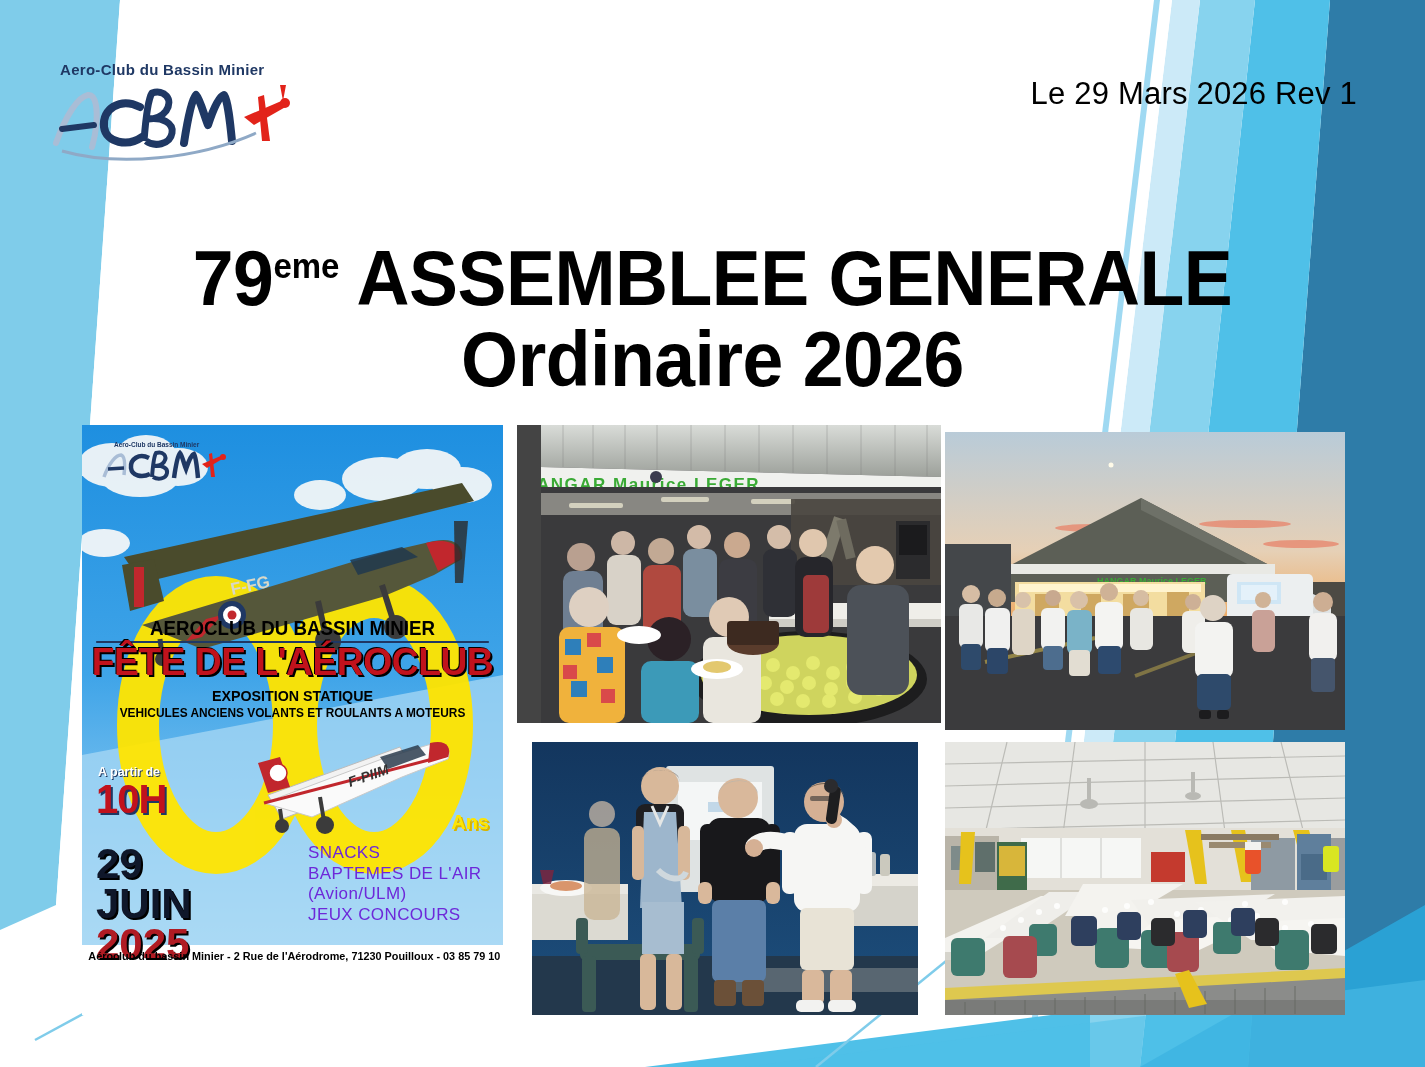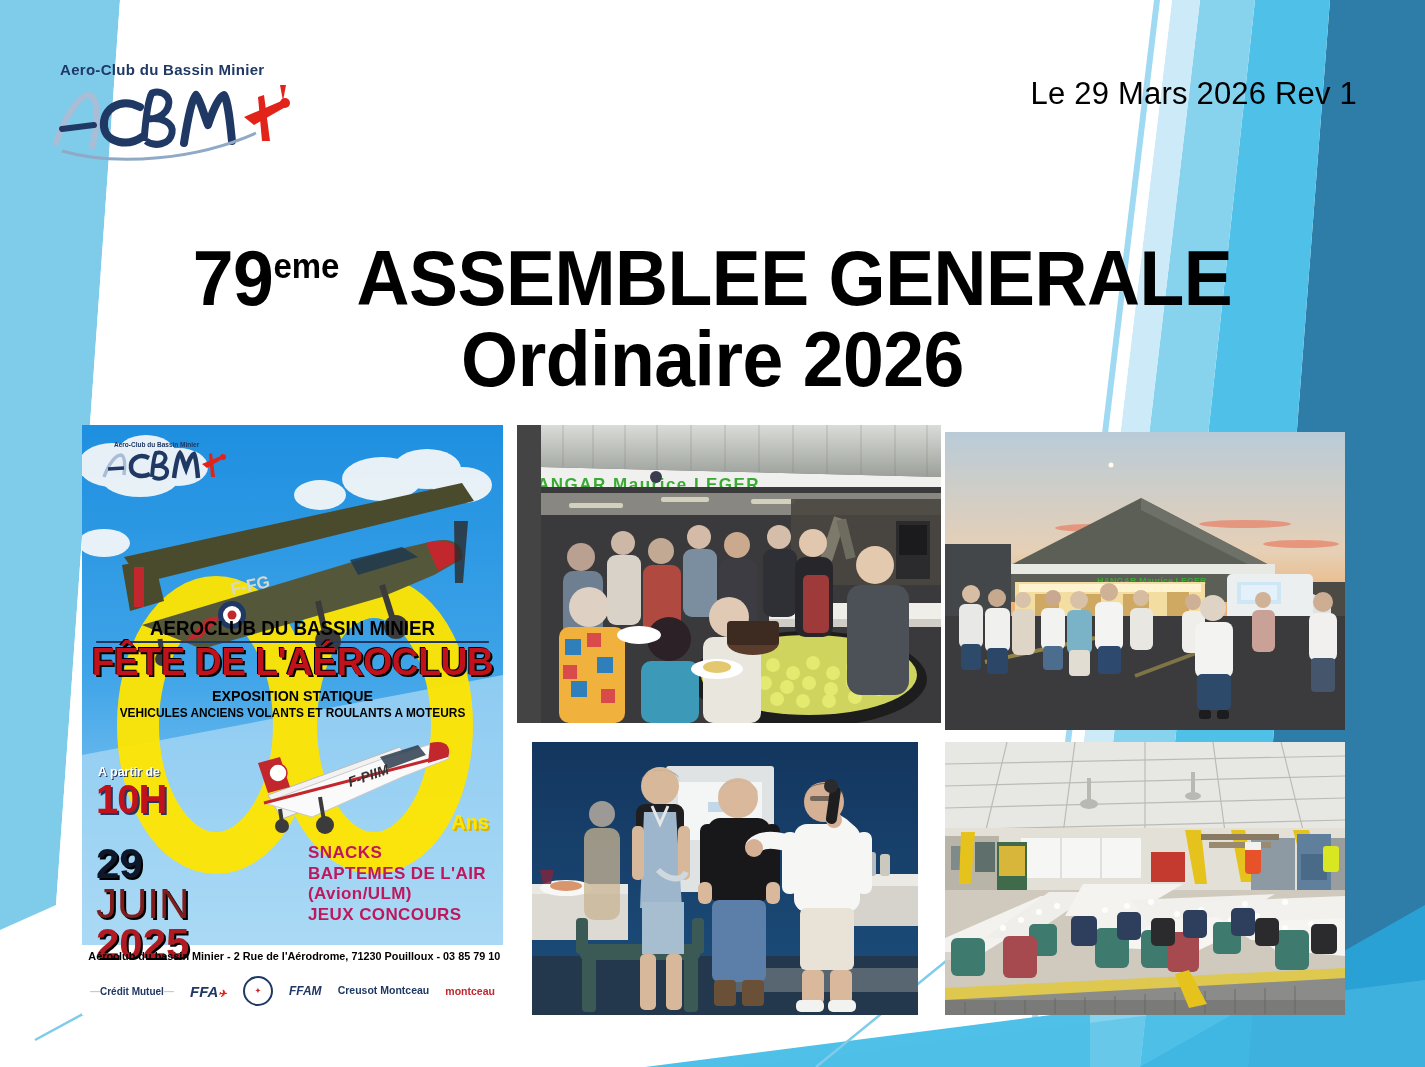--- a/index.html
+++ b/index.html
@@ -238,47 +238,35 @@
     <div class="lbl" style="left:0;right:0;top:216px;text-align:center;font-size:38px;font-weight:bold;color:#C1121C;
                 transform:scaleX(.98);text-shadow:2px 2px 0 #000, -1px -1px 0 #000;letter-spacing:-.5px;">FÊTE DE L'AÉROCLUB</div>
 
     <div class="lbl" style="left:0;right:0;top:262px;text-align:center;font-size:15px;font-weight:bold;color:#000;transform:scaleX(.95);">EXPOSITION STATIQUE</div>
     <div class="lbl" style="left:0;right:0;top:281px;text-align:center;font-size:12.5px;font-weight:bold;color:#000;transform:scaleX(.95);">VEHICULES ANCIENS VOLANTS ET ROULANTS A MOTEURS</div>
 
     <div class="lbl" style="left:16px;top:340px;font-size:12.5px;font-weight:bold;color:#fff;text-shadow:1px 1px 0 #1F3864;">A partir de</div>
     <div class="lbl" style="left:14px;top:352px;font-size:40px;font-weight:bold;color:#C1121C;text-shadow:2px 2px 0 #1F3864;letter-spacing:-1px;">10H</div>
 
     <div class="lbl" style="left:14px;top:415px;font-size:42px;font-weight:bold;color:#0f172a;text-shadow:2px 2px 0 #000;">29</div>
-    <div class="lbl" style="left:14px;top:455px;font-size:42px;font-weight:normal;color:#7f1d1d;text-shadow:2px 2px 0 #000;">JUIN</div>
+    <div class="lbl" style="left:14px;top:455px;font-size:42px;font-weight:bold;color:#0f172a;text-shadow:2px 2px 0 #000;">JUIN</div>
     <div class="lbl" style="left:14px;top:495px;font-size:42px;font-weight:bold;color:#B01B23;text-shadow:2px 2px 0 #000;">2025</div>
 
     <div class="lbl" style="right:14px;top:386px;font-size:20px;font-weight:bold;color:#FFE500;text-shadow:2px 2px 0 #d8b400;">Ans</div>
 
-    <div class="lbl" style="left:226px;top:418px;font-size:17px;font-weight:bold;color:#be185d;line-height:1.22;letter-spacing:.4px;">
+    <div class="lbl" style="left:226px;top:418px;font-size:17px;font-weight:normal;color:#6d28d9;line-height:1.22;letter-spacing:.4px;">
       <div>SNACKS</div>
       <div>BAPTEMES DE L'AIR</div>
       <div>(Avion/ULM)</div>
       <div>JEUX CONCOURS</div>
     </div>
 
     <div class="lbl" style="left:0;right:0;top:525px;text-align:center;font-size:11.2px;font-weight:bold;color:#000;transform:scaleX(.97);white-space:nowrap;">Aéroclub du bassin Minier - 2 Rue de l'Aérodrome, 71230 Pouilloux - 03 85 79 10 83</div>
 
     
-    <div style="position:absolute;left:8px;right:8px;top:548px;height:36px;display:flex;align-items:center;justify-content:space-between;">
-      <div style="font-size:10px;font-weight:bold;color:#1F3864;white-space:nowrap;">
-        <span style="color:#c9c9c9;">—</span><span>Crédit Mutuel</span><span style="color:#c9c9c9;">—</span>
-      </div>
-      <div style="font-size:15px;font-weight:bold;font-style:italic;color:#1F3864;white-space:nowrap;">
-        <span>FFA</span><span style="color:#E2231A;font-size:10px;">✈</span>
-      </div>
-      <div style="width:26px;height:26px;border-radius:50%;border:2px solid #1F3864;display:flex;align-items:center;justify-content:center;font-size:7px;color:#C1272D;font-weight:bold;">✦</div>
-      <div style="font-size:12px;font-weight:bold;font-style:italic;color:#1F3864;white-space:nowrap;">FFAM</div>
-      <div style="font-size:10.5px;font-weight:bold;color:#1F3864;line-height:1.05;text-align:center;white-space:nowrap;">Creusot Montceau</div>
-      <div style="font-size:10.5px;color:#C1272D;font-weight:bold;white-space:nowrap;">montceau</div>
-    </div>
   </div>
 
   <div class="photo ph-meal">
     <svg width="400" height="298" viewBox="0 0 400 298" xmlns="http://www.w3.org/2000/svg">
       <defs>
         <linearGradient id="roofg" x1="0" y1="0" x2="0" y2="1">
           <stop offset="0%" stop-color="#d9dcd8"></stop>
             <stop offset="100%" stop-color="#9ca09a"></stop>
         </linearGradient>
       </defs>

